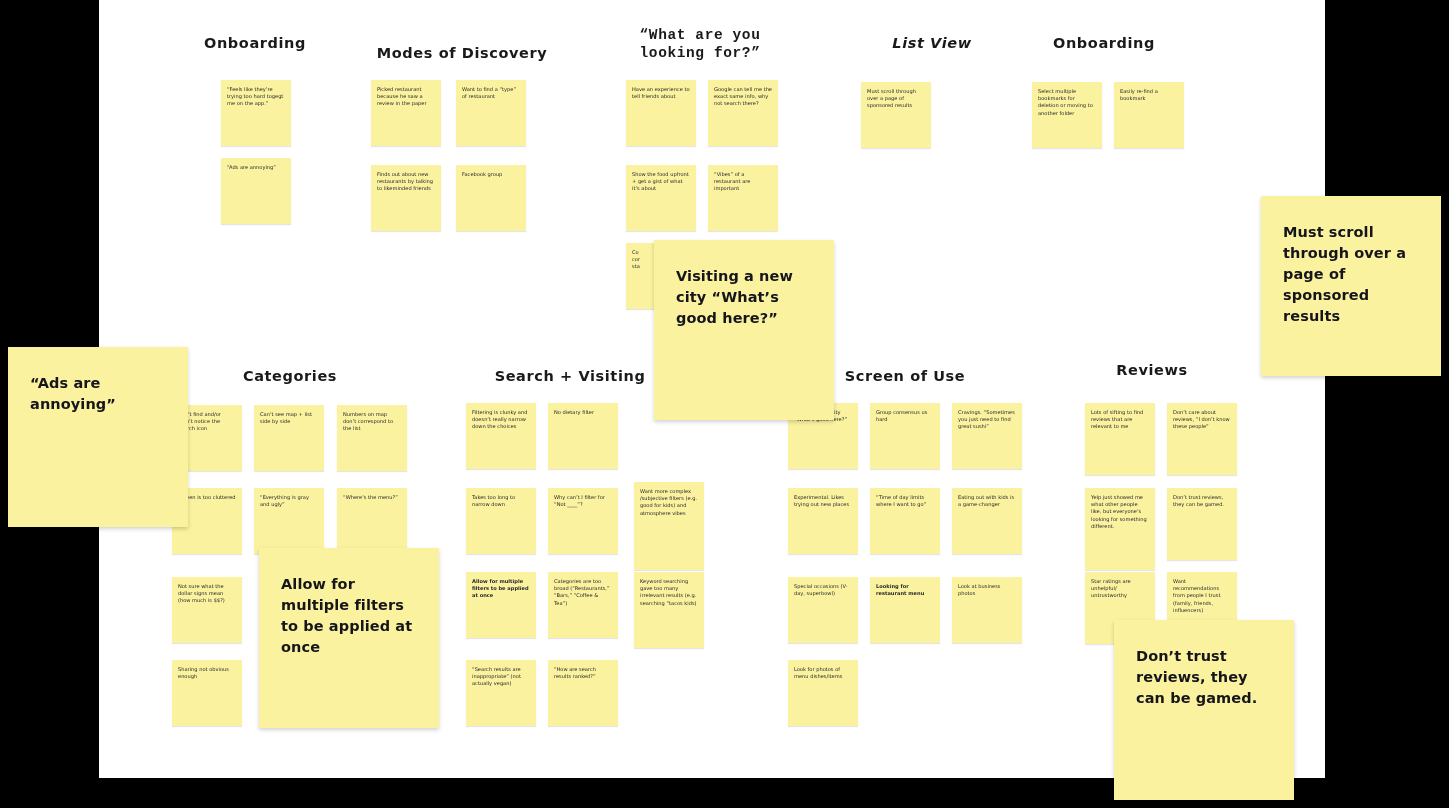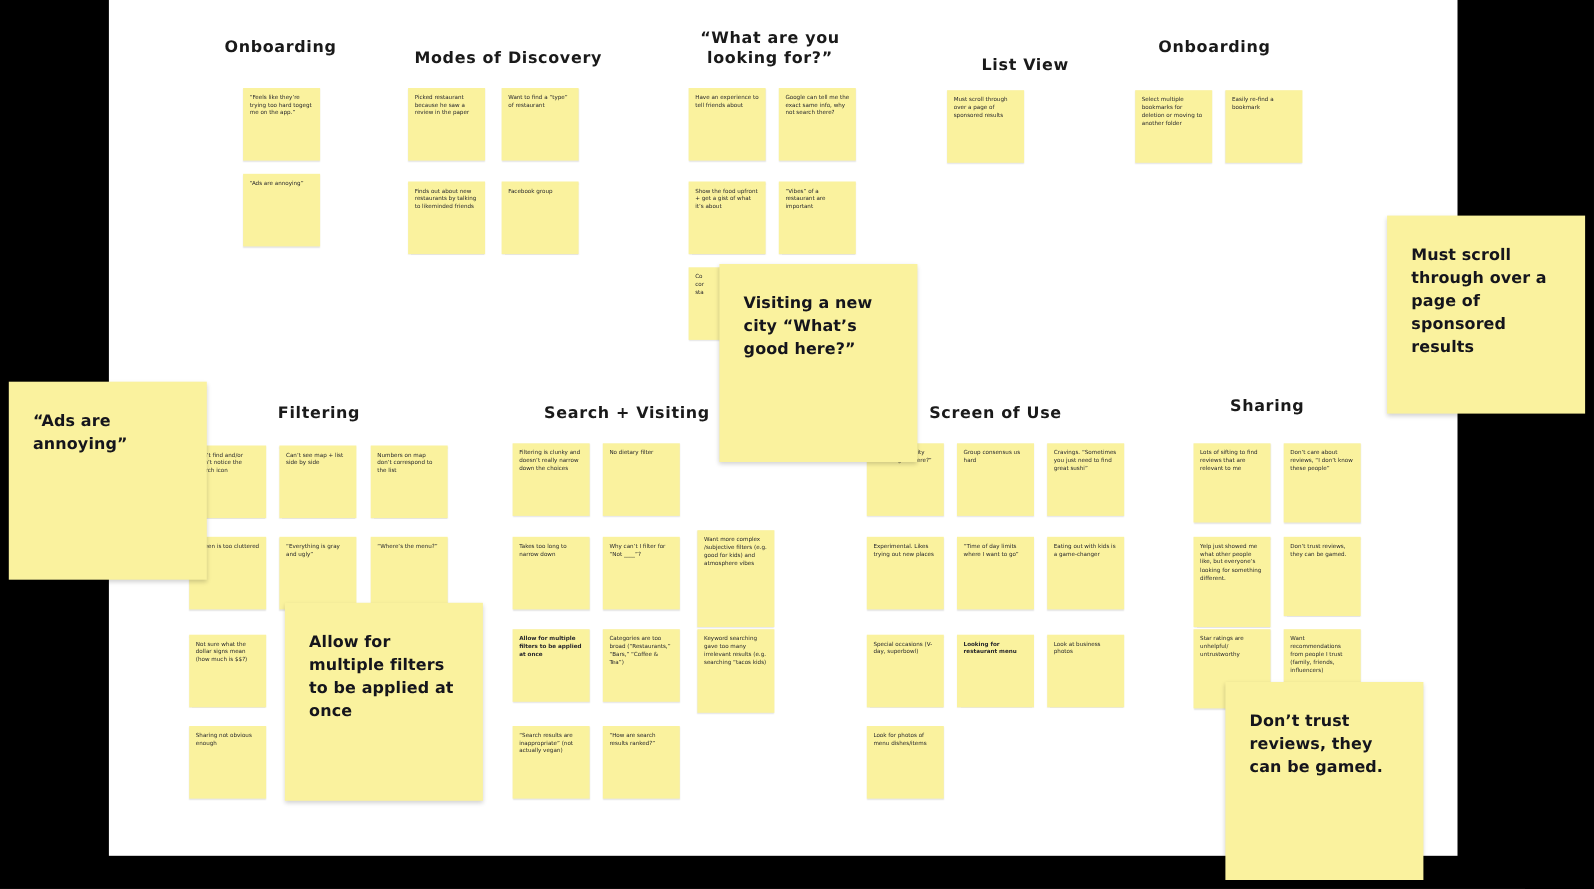--- a/index.html
+++ b/index.html
@@ -22,28 +22,28 @@
        font-family:"DejaVu Sans",sans-serif;letter-spacing:.1px;
        box-shadow:0 2px 4px rgba(0,0,0,.18);z-index:50;}
 </style>
 </head>
 <body>
 
 <div id="canvas"></div>
 
 <div class="sec-title" style="left:255px;top:35px;">Onboarding</div>
 <div class="sec-title" style="left:462px;top:45px;">Modes of Discovery</div>
-<div class="sec-title" style="left:700px;top:27px;">“What are you
+<div class="sec-title" style="left:700px;top:27px;font-family:Liberation Mono, monospace;">“What are you
 looking for?”</div>
-<div class="sec-title" style="left:932px;top:52px;">List View</div>
+<div class="sec-title" style="left:932px;top:35px;font-style:italic;">List View</div>
 <div class="sec-title" style="left:1104px;top:35px;">Onboarding</div>
-<div class="sec-title" style="left:290px;top:368px;">Filtering</div>
+<div class="sec-title" style="left:290px;top:368px;">Categories</div>
 <div class="sec-title" style="left:570px;top:368px;">Search + Visiting</div>
 <div class="sec-title" style="left:905px;top:368px;">Screen of Use</div>
-<div class="sec-title" style="left:1152px;top:362px;">Sharing</div>
+<div class="sec-title" style="left:1152px;top:362px;">Reviews</div>
 
 <div class="note" style="left:221px;top:80px;">“Feels like they’re trying too hard togegt me on the app.”</div>
 <div class="note" style="left:221px;top:158px;">“Ads are annoying”</div>
 
 <div class="note" style="left:371px;top:80px;">Picked restaurant because he saw a review in the paper</div>
 <div class="note" style="left:456px;top:80px;">Want to find a “type” of restaurant</div>
 <div class="note" style="left:371px;top:165px;">Finds out about new restaurants by talking to likeminded friends</div>
 <div class="note" style="left:456px;top:165px;">Facebook group</div>
 
 <div class="note" style="left:626px;top:80px;">Have an experience to tell friends about</div>

